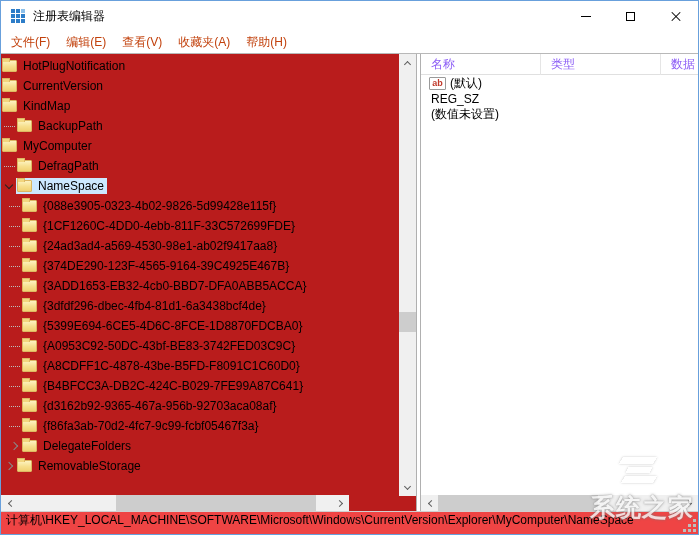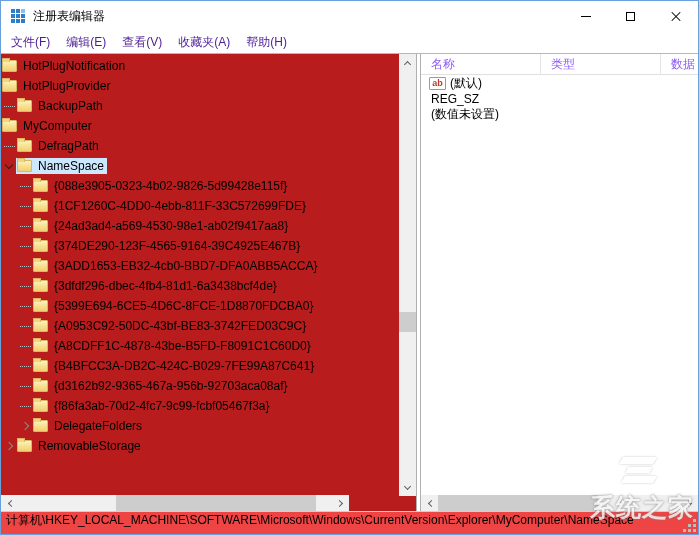--- a/index.html
+++ b/index.html
@@ -18,30 +18,30 @@
   .win-controls { margin-left:auto; display:flex; height:30px; }
   .win-btn { width:45px; height:30px; display:flex; align-items:center; justify-content:center; }
   .glyph-min { width:10px; height:1px; background:#000; display:block; }
   .glyph-max { width:9px; height:9px; border:1px solid #000; display:block; }
   .glyph-close { position:relative; width:11px; height:11px; display:block; }
   .glyph-close::before,.glyph-close::after { content:''; position:absolute; left:0; top:5px; width:12px; height:1px; background:#000; }
   .glyph-close::before { transform:rotate(45deg); }
   .glyph-close::after  { transform:rotate(-45deg); }
   
   .menubar { height:22px; display:flex; align-items:center; background:#fff; padding-left:2px; flex:none; }
-  .menu-item { font-size:12px; color:#4c1d95; padding:0 8px; line-height:22px; }
+  .menu-item { font-size:12px; color:#c2410c; padding:0 8px; line-height:22px; }
   
   .content { flex:none; height:458px; display:flex; border-top:1px solid #b8b8b8; }
   .left-pane { position:relative; width:416px; flex:none; border-right:1px solid #b0b0b0; background:#b91c1c;text-decoration:underline; }
   .splitter { width:3px; flex:none; background:#fff; }
   .right-pane { position:relative; flex:1; border-left:1px solid #b0b0b0; background:#fff; }
   
   .tree-viewport { position:absolute; left:0; top:0; width:331px; height:442px; overflow:hidden; padding-top:2px; }
   .tree-row { height:20px; display:flex; align-items:center; white-space:nowrap; }
-  .tree-row.lvl3 { padding-left:16px; }
+  .tree-row.lvl3 { padding-left:5px; }
   .expander { position:relative; width:15px; height:20px; flex:none; display:flex; align-items:center; justify-content:center; }
   .chev-closed::after { content:''; width:5px; height:5px; border-right:1px solid #8a8a8a; border-bottom:1px solid #8a8a8a; transform:rotate(-45deg); display:block; }
   .chev-open::after { content:''; width:5px; height:5px; border-right:1px solid #222; border-bottom:1px solid #222; transform:rotate(45deg); display:block; margin-top:-3px; }
   .connector::before { content:''; position:absolute; left:3px; right:1px; top:10px; border-top:1px dotted #bdbdbd; }
   .row-box { display:flex; align-items:center; padding:1px 3px 1px 1px; }
   .row-box.selected { background:#cce8ff;align-items:center; }
   .folder { position:relative; width:15px; height:12px; margin-right:6px; flex:none;
     background:linear-gradient(180deg,#fdf3c1 0%,#f6df8d 55%,#f0d172 100%);
     border:1px solid #dcb763; border-radius:1px; }
   .folder::before { content:''; position:absolute; top:-3px; left:-1px; width:6px; height:3px;
@@ -141,21 +141,28 @@
 
     <span class="row-box">
       <span class="folder"></span>
       <span class="tree-label">HotPlugNotification</span>
     </span>
   </div>
           <div class="tree-row lvl1">
 
     <span class="row-box">
       <span class="folder"></span>
-      <span class="tree-label">HotPlugProvider</span>
+      <span class="tree-label">CurrentVersion</span>
+    </span>
+  </div>
+          <div class="tree-row lvl1">
+
+    <span class="row-box">
+      <span class="folder"></span>
+      <span class="tree-label">KindMap</span>
     </span>
   </div>
           <div class="tree-row lvl2">
     <span class="expander connector"></span>
     <span class="row-box">
       <span class="folder"></span>
       <span class="tree-label">BackupPath</span>
     </span>
   </div>
           <div class="tree-row lvl1">

